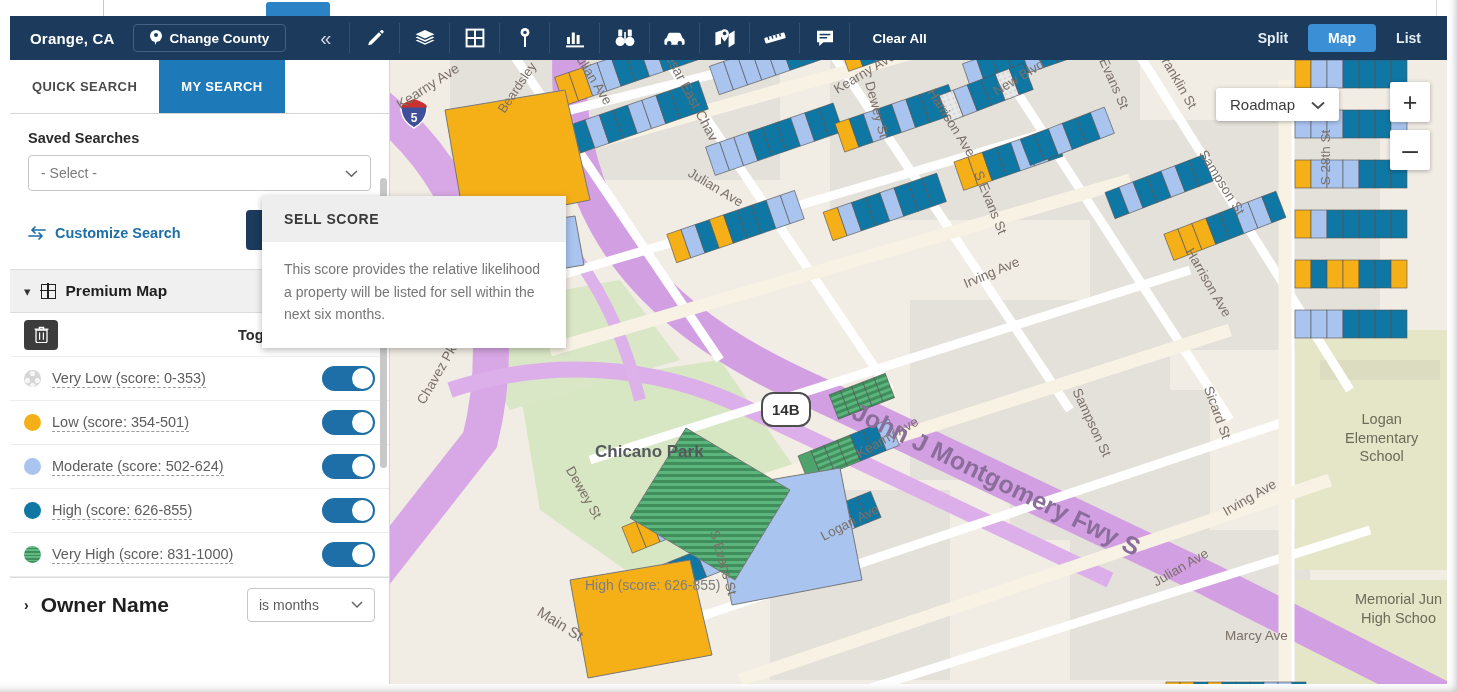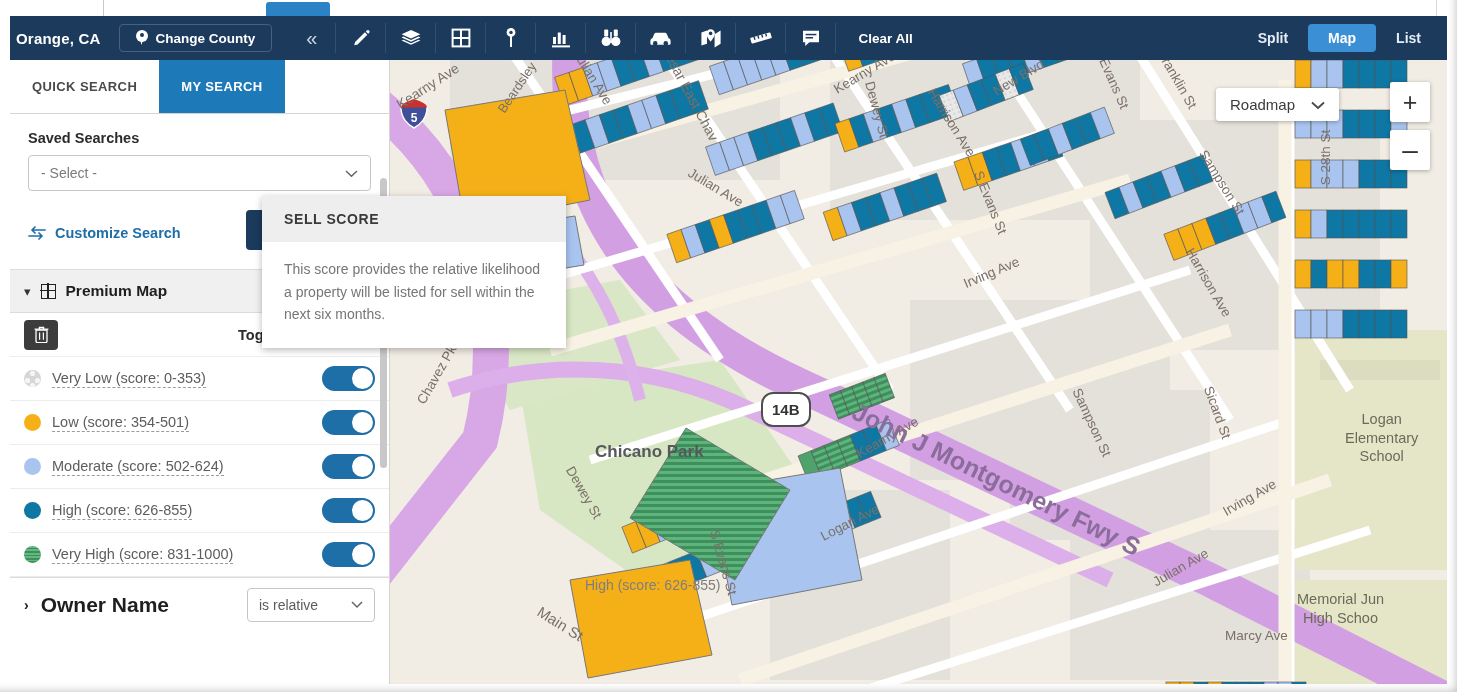--- a/index.html
+++ b/index.html
@@ -16,21 +16,21 @@
   .top-strip { position:absolute; left:0; top:0; width:1457px; height:18px; background:#fff; }
   .top-strip .tab-stub { position:absolute; left:266px; top:2px; width:64px; height:16px; background:#2b82c4; border-radius:3px 3px 0 0; }
   .top-strip .divider-v { position:absolute; left:103px; top:0; width:1px; height:18px; background:#c9c9c9; }
   .top-strip .edge-r { position:absolute; left:1436px; top:0; width:1px; height:18px; background:#d8d8d8; }
 
   
   .navbar {
     position:absolute; left:10px; top:16px; width:1437px; height:44px;
     background:#1b3a5c; display:flex; align-items:center;
   }
-  .nav-county { color:#fff; font-size:15px; font-weight:bold; padding:0 18px 0 6px; letter-spacing:.2px; white-space:nowrap;}
+  .nav-county { color:#fff; font-size:15px; font-weight:bold; padding:0 18px 0 20px; letter-spacing:.2px; white-space:nowrap;}
   .change-county {
     display:flex; align-items:center; gap:8px;
     border:1px solid #46617f; border-radius:4px;
     height:28px; padding:12px 16px; color:#fff; font-size:13.5px; font-weight:bold;
     cursor:pointer; background:transparent; white-space:nowrap;
   }
   .pin-glyph { display:inline-block; width:12px; height:16px; position:relative; }
   .pin-glyph::before{
     content:""; position:absolute; left:0; top:0; width:12px; height:12px;
     background:#fff; border-radius:50% 50% 50% 50%;
@@ -745,21 +745,21 @@
     <div class="maplabel road" style="left:145px; top:555px; transform:rotate(32deg); font-size:15px;">Main St</div>
     <div class="maplabel road" style="left:165px; top:425px; transform:rotate(60deg); font-size:13.5px;">Dewey St</div>
     <div class="maplabel road" style="left:300px; top:495px; transform:rotate(74deg); font-size:13.5px;">S Evans St</div>
 
     <div class="maplabel fwy" style="left:448px; top:405px; transform:rotate(26deg);">John J Montgomery Fwy S</div>
 
     <div class="maplabel park" style="left:205px; top:382px;">Chicano Park</div>
     <div class="maplabel school" style="left:955px; top:350px; white-space:pre-line; line-height:1.28;">Logan
 Elementary
 School</div>
-    <div class="maplabel school" style="left:907px; top:530px; white-space:pre-line; line-height:1.28;">Memorial Jun
+    <div class="maplabel school" style="left:965px; top:530px; white-space:pre-line; line-height:1.28;">Memorial Jun
 High Schoo</div>
 
     <div class="maplabel tip" style="left:195px; top:517px;">High (score: 626-855)</div>
 
     <div class="roadmap-ctl">
       <span>Roadmap</span>
       <span>
         <svg width="14" height="9" viewBox="0 0 14 9">
             <path d="M1 1.5 L7 7 L13 1.5" stroke="#4a4a4a" stroke-width="1.8" fill="none"></path>
           </svg>
@@ -861,21 +861,21 @@
           <span class="t-txt">ON</span>
           <span class="knob"></span>
         </span>
       </div>
     </div>
 
     <div class="owner-row">
       <span class="owner-chev">›</span>
       <span class="owner-title">Owner Name</span>
       <span class="owner-select">
-        <span>is relative</span>
+        <span>is months</span>
         <span class="caret">
           <svg width="12" height="8" viewBox="0 0 12 8">
               <path d="M1 1 L6 6 L11 1" stroke="#666" stroke-width="1.5" fill="none"></path>
             </svg>
         </span>
       </span>
     </div>
 
     <div class="side-scrollbar"></div>
   </div>

